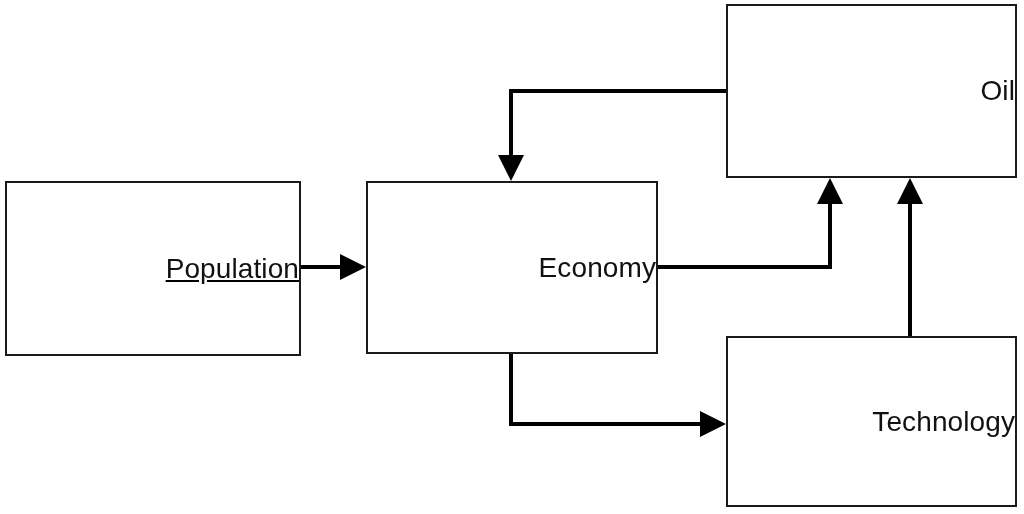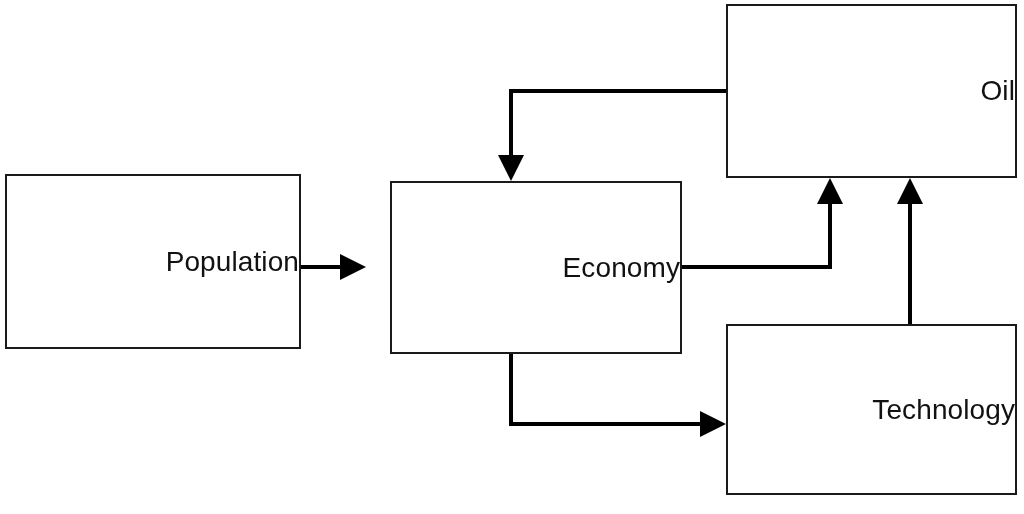--- a/index.html
+++ b/index.html
@@ -69,29 +69,29 @@
       <polyline points="511,354 511,424 713,424" fill="none" stroke="#000000" stroke-width="4" stroke-linejoin="miter"></polyline>
       <polygon points="726,424 700,411 700,437" fill="#000000"></polygon>
     </g>
 
     <g>
       <line x1="910" y1="336" x2="910" y2="191" stroke="#000000" stroke-width="4"></line>
       <polygon points="910,178 897,204 923,204" fill="#000000"></polygon>
     </g>
   </svg>
 
-  <div class="node-box" style="left:5px; top:174px; width:296px; height:175px;">
+  <div class="node-box" style="left:5px; top:181px; width:296px; height:175px;text-decoration:underline;">
     <span class="node-label">Population</span>
   </div>
 
-  <div class="node-box" style="left:366px; top:181px; width:292px; height:173px;margin-left:24px;">
+  <div class="node-box" style="left:366px; top:181px; width:292px; height:173px;">
     <span class="node-label">Economy</span>
   </div>
 
   <div class="node-box" style="left:726px; top:4px; width:291px; height:174px;">
     <span class="node-label">Oil</span>
   </div>
 
-  <div class="node-box" style="left:726px; top:324px; width:291px; height:171px;">
+  <div class="node-box" style="left:726px; top:336px; width:291px; height:171px;">
     <span class="node-label">Technology</span>
   </div>
 
 </div>
 
 </body></html>

